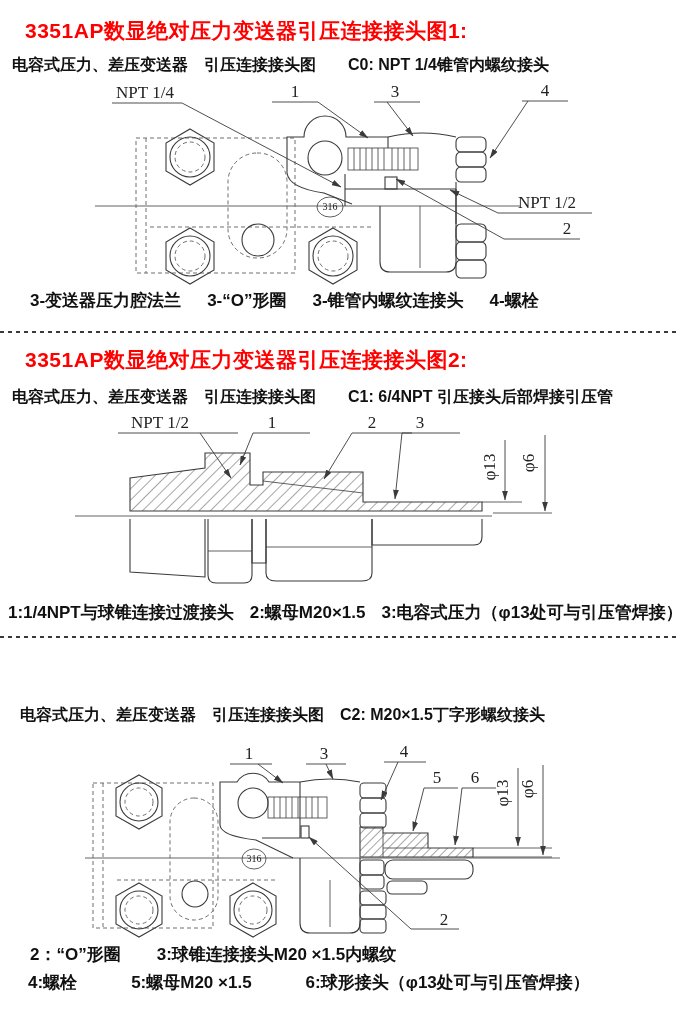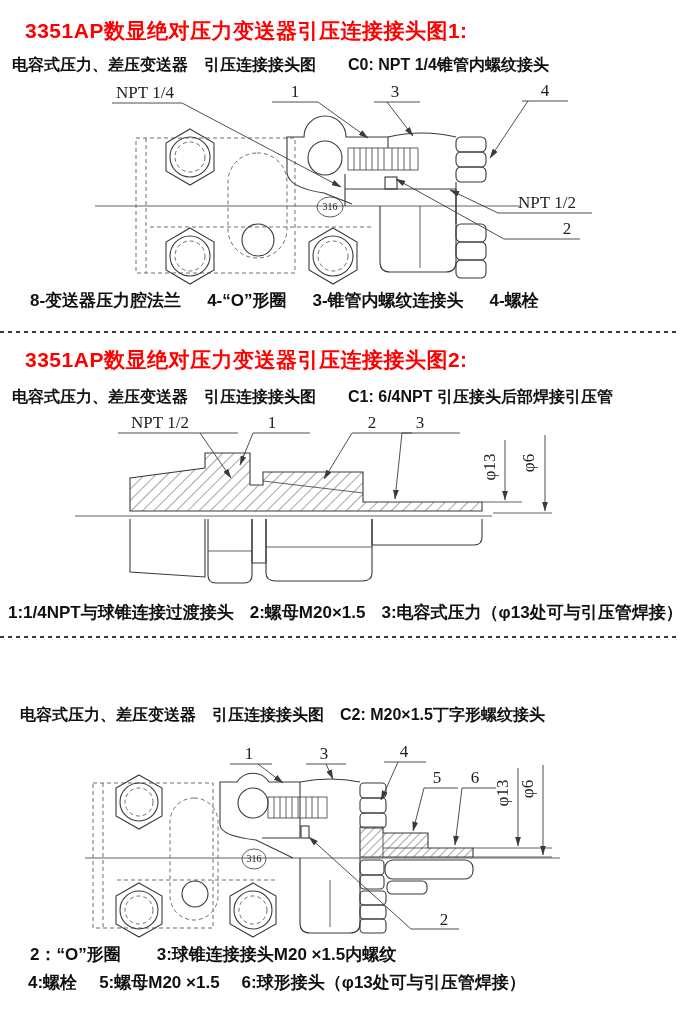--- a/index.html
+++ b/index.html
@@ -122,22 +122,22 @@
       <text class="lbl" x="547" y="126" text-anchor="middle">NPT 1/2</text>
       <line class="lead" x1="498" y1="131" x2="592" y2="131"></line>
       <line class="lead" x1="498" y1="131" x2="450" y2="108" marker-end="url(#a1)"></line>
       <text class="lbl" x="567" y="152" text-anchor="middle">2</text>
       <line class="lead" x1="504" y1="157" x2="580" y2="157"></line>
       <line class="lead" x1="504" y1="157" x2="396" y2="97" marker-end="url(#a1)"></line>
     </g>
   </svg>
 
   <div class="caption" style="left:30px;top:289px;gap:26px;">
-    <span>8-变送器压力腔法兰</span>
-    <span>4-“O”形圈</span>
+    <span>3-变送器压力腔法兰</span>
+    <span>3-“O”形圈</span>
     <span>3-锥管内螺纹连接头</span>
     <span>4-螺栓</span>
   </div>
 
   <div class="sep" style="top:331px;"></div>
 
   <div class="sec-title" style="left:25px;top:346px;">3351AP数显绝对压力变送器引压连接接头图2:</div>
   <div class="sec-sub" style="left:12px;top:387px;">电容式压力、差压变送器　引压连接接头图　　C1: 6/4NPT 引压接头后部焊接引压管</div>
 
   <svg style="top:415px;" width="680" height="186" viewBox="0 0 680 186">
@@ -313,19 +313,19 @@
       <text class="lbl" x="444" y="190" text-anchor="middle">2</text>
       <line class="lead" x1="411" y1="194" x2="459" y2="194"></line>
       <line class="lead" x1="411" y1="194" x2="309" y2="102" marker-end="url(#a3)"></line>
     </g>
   </svg>
 
   <div class="caption" style="left:30px;top:943px;gap:36px;">
     <span>2：“O”形圈</span>
     <span>3:球锥连接接头M20 ×1.5内螺纹</span>
   </div>
-  <div class="caption" style="left:28px;top:971px;gap:22px;">
+  <div class="caption" style="left:28px;top:971px;gap:54px;">
     <span>4:螺栓</span>
     <span>5:螺母M20 ×1.5</span>
     <span>6:球形接头（φ13处可与引压管焊接）</span>
   </div>
 
 </div>
 
 </body></html>

